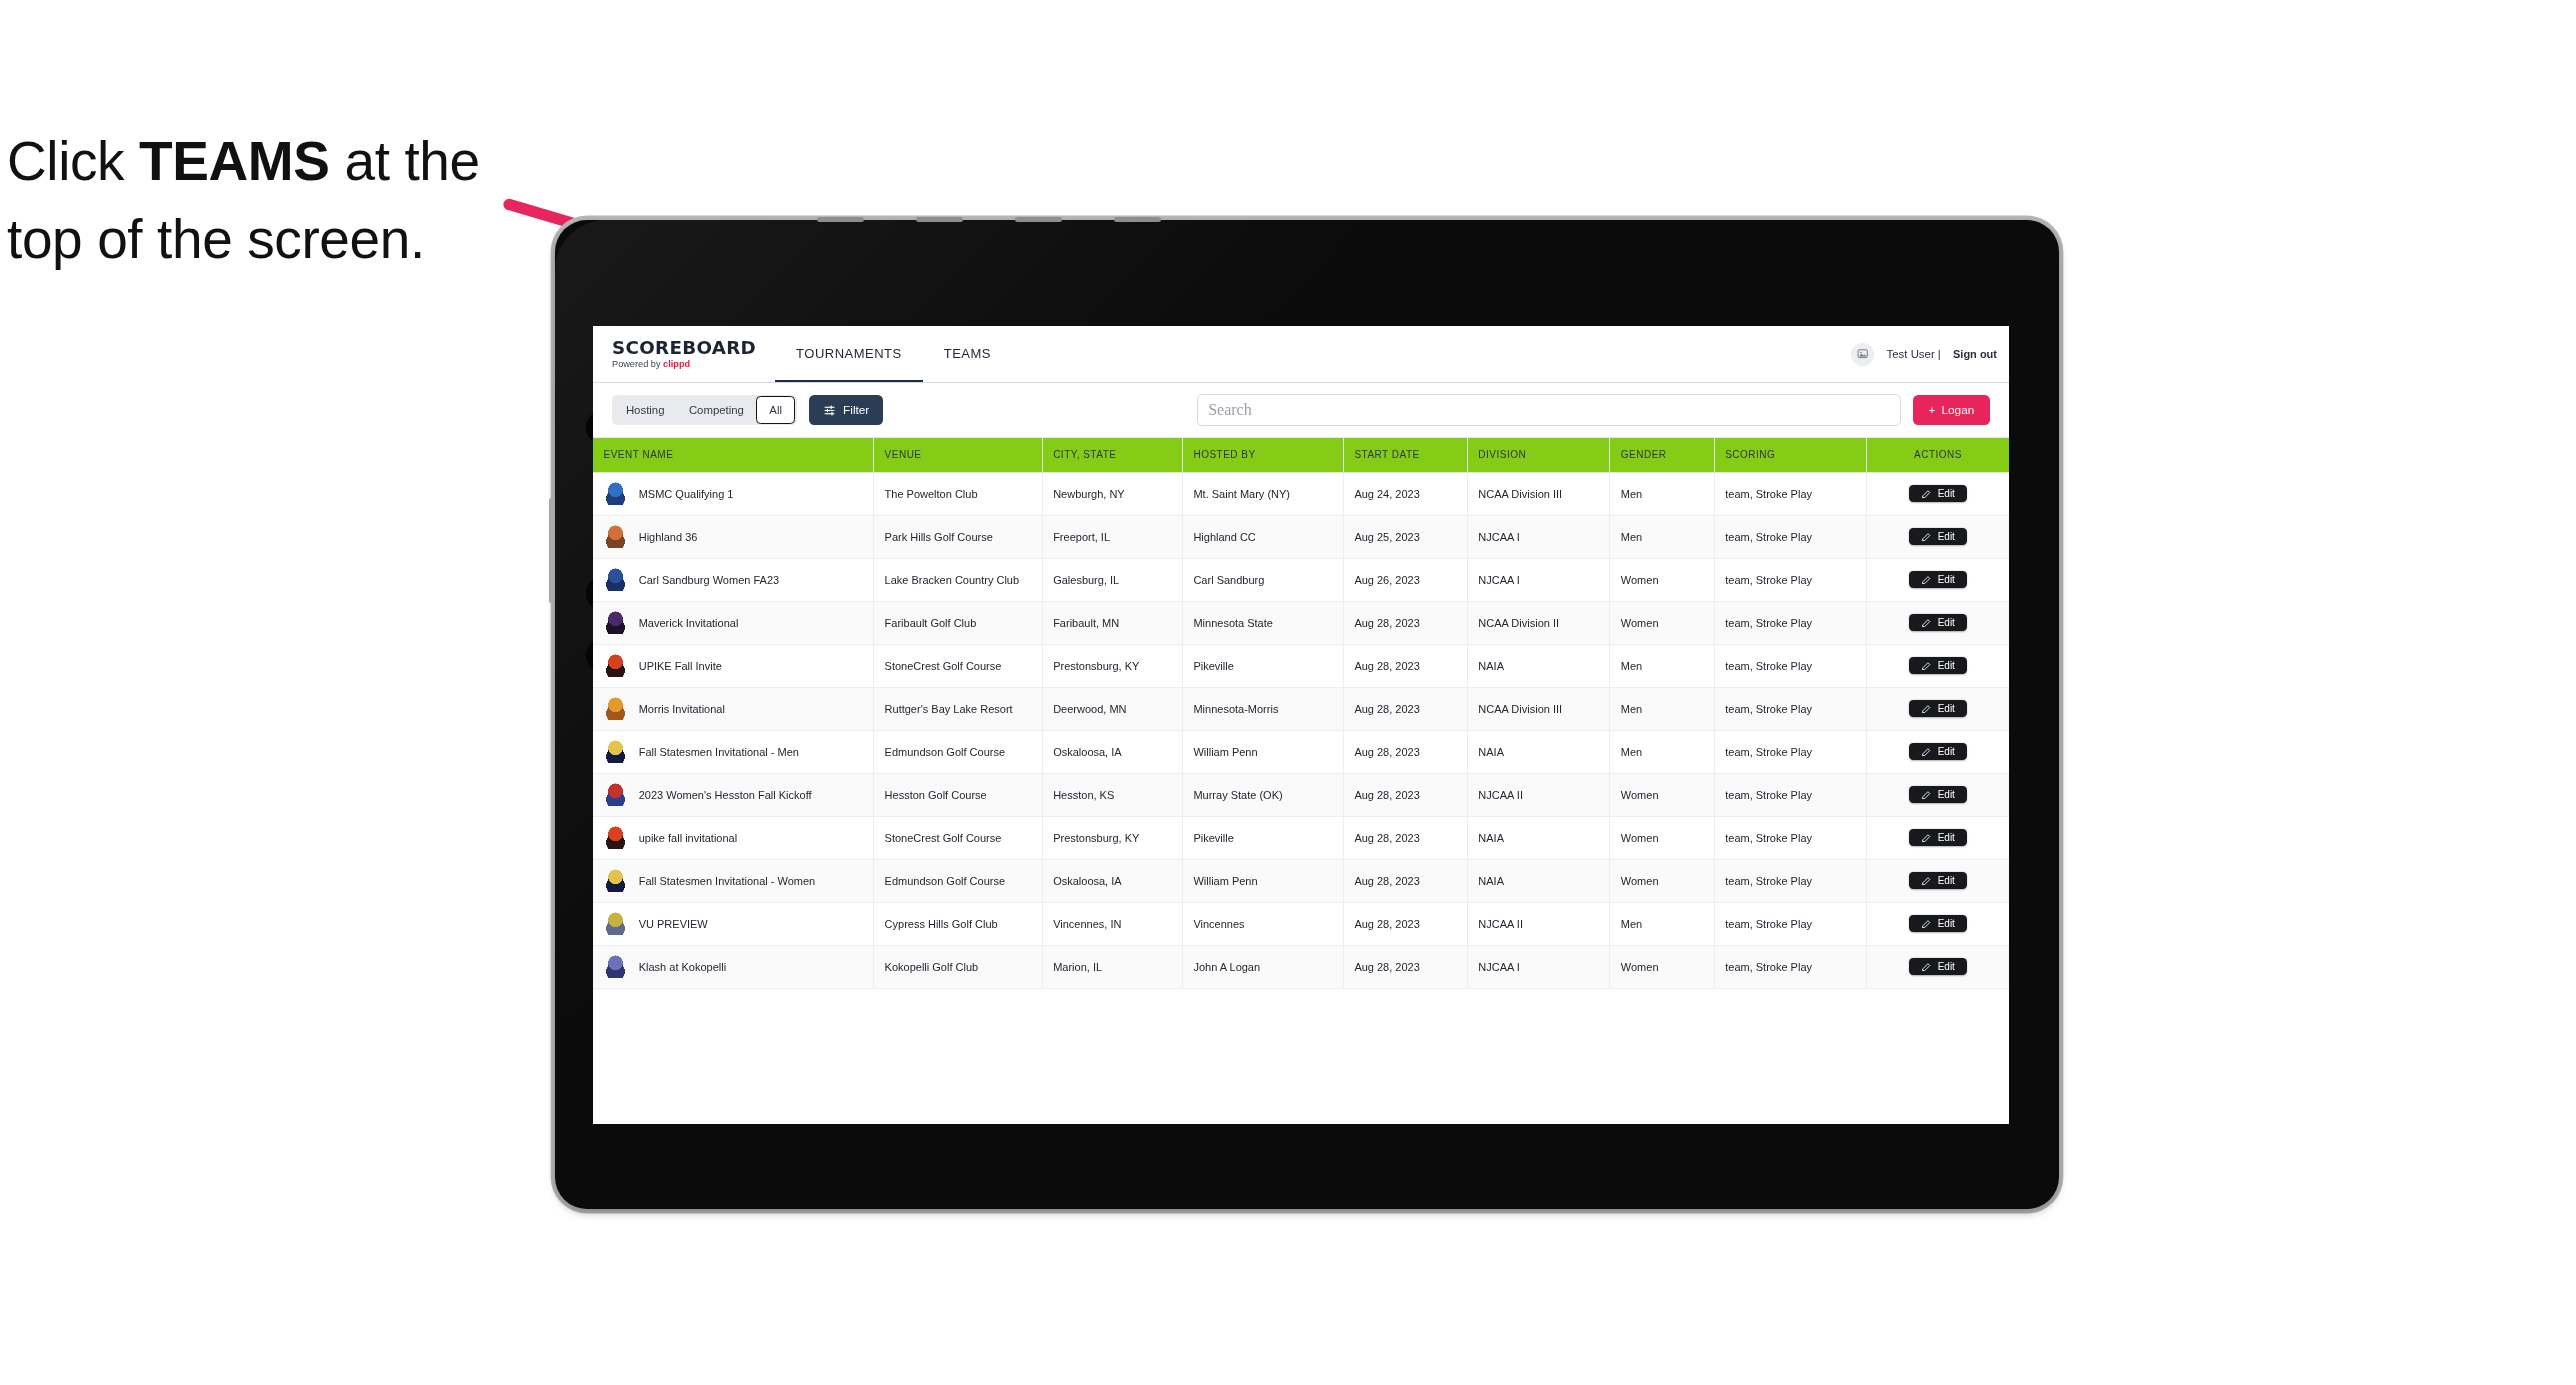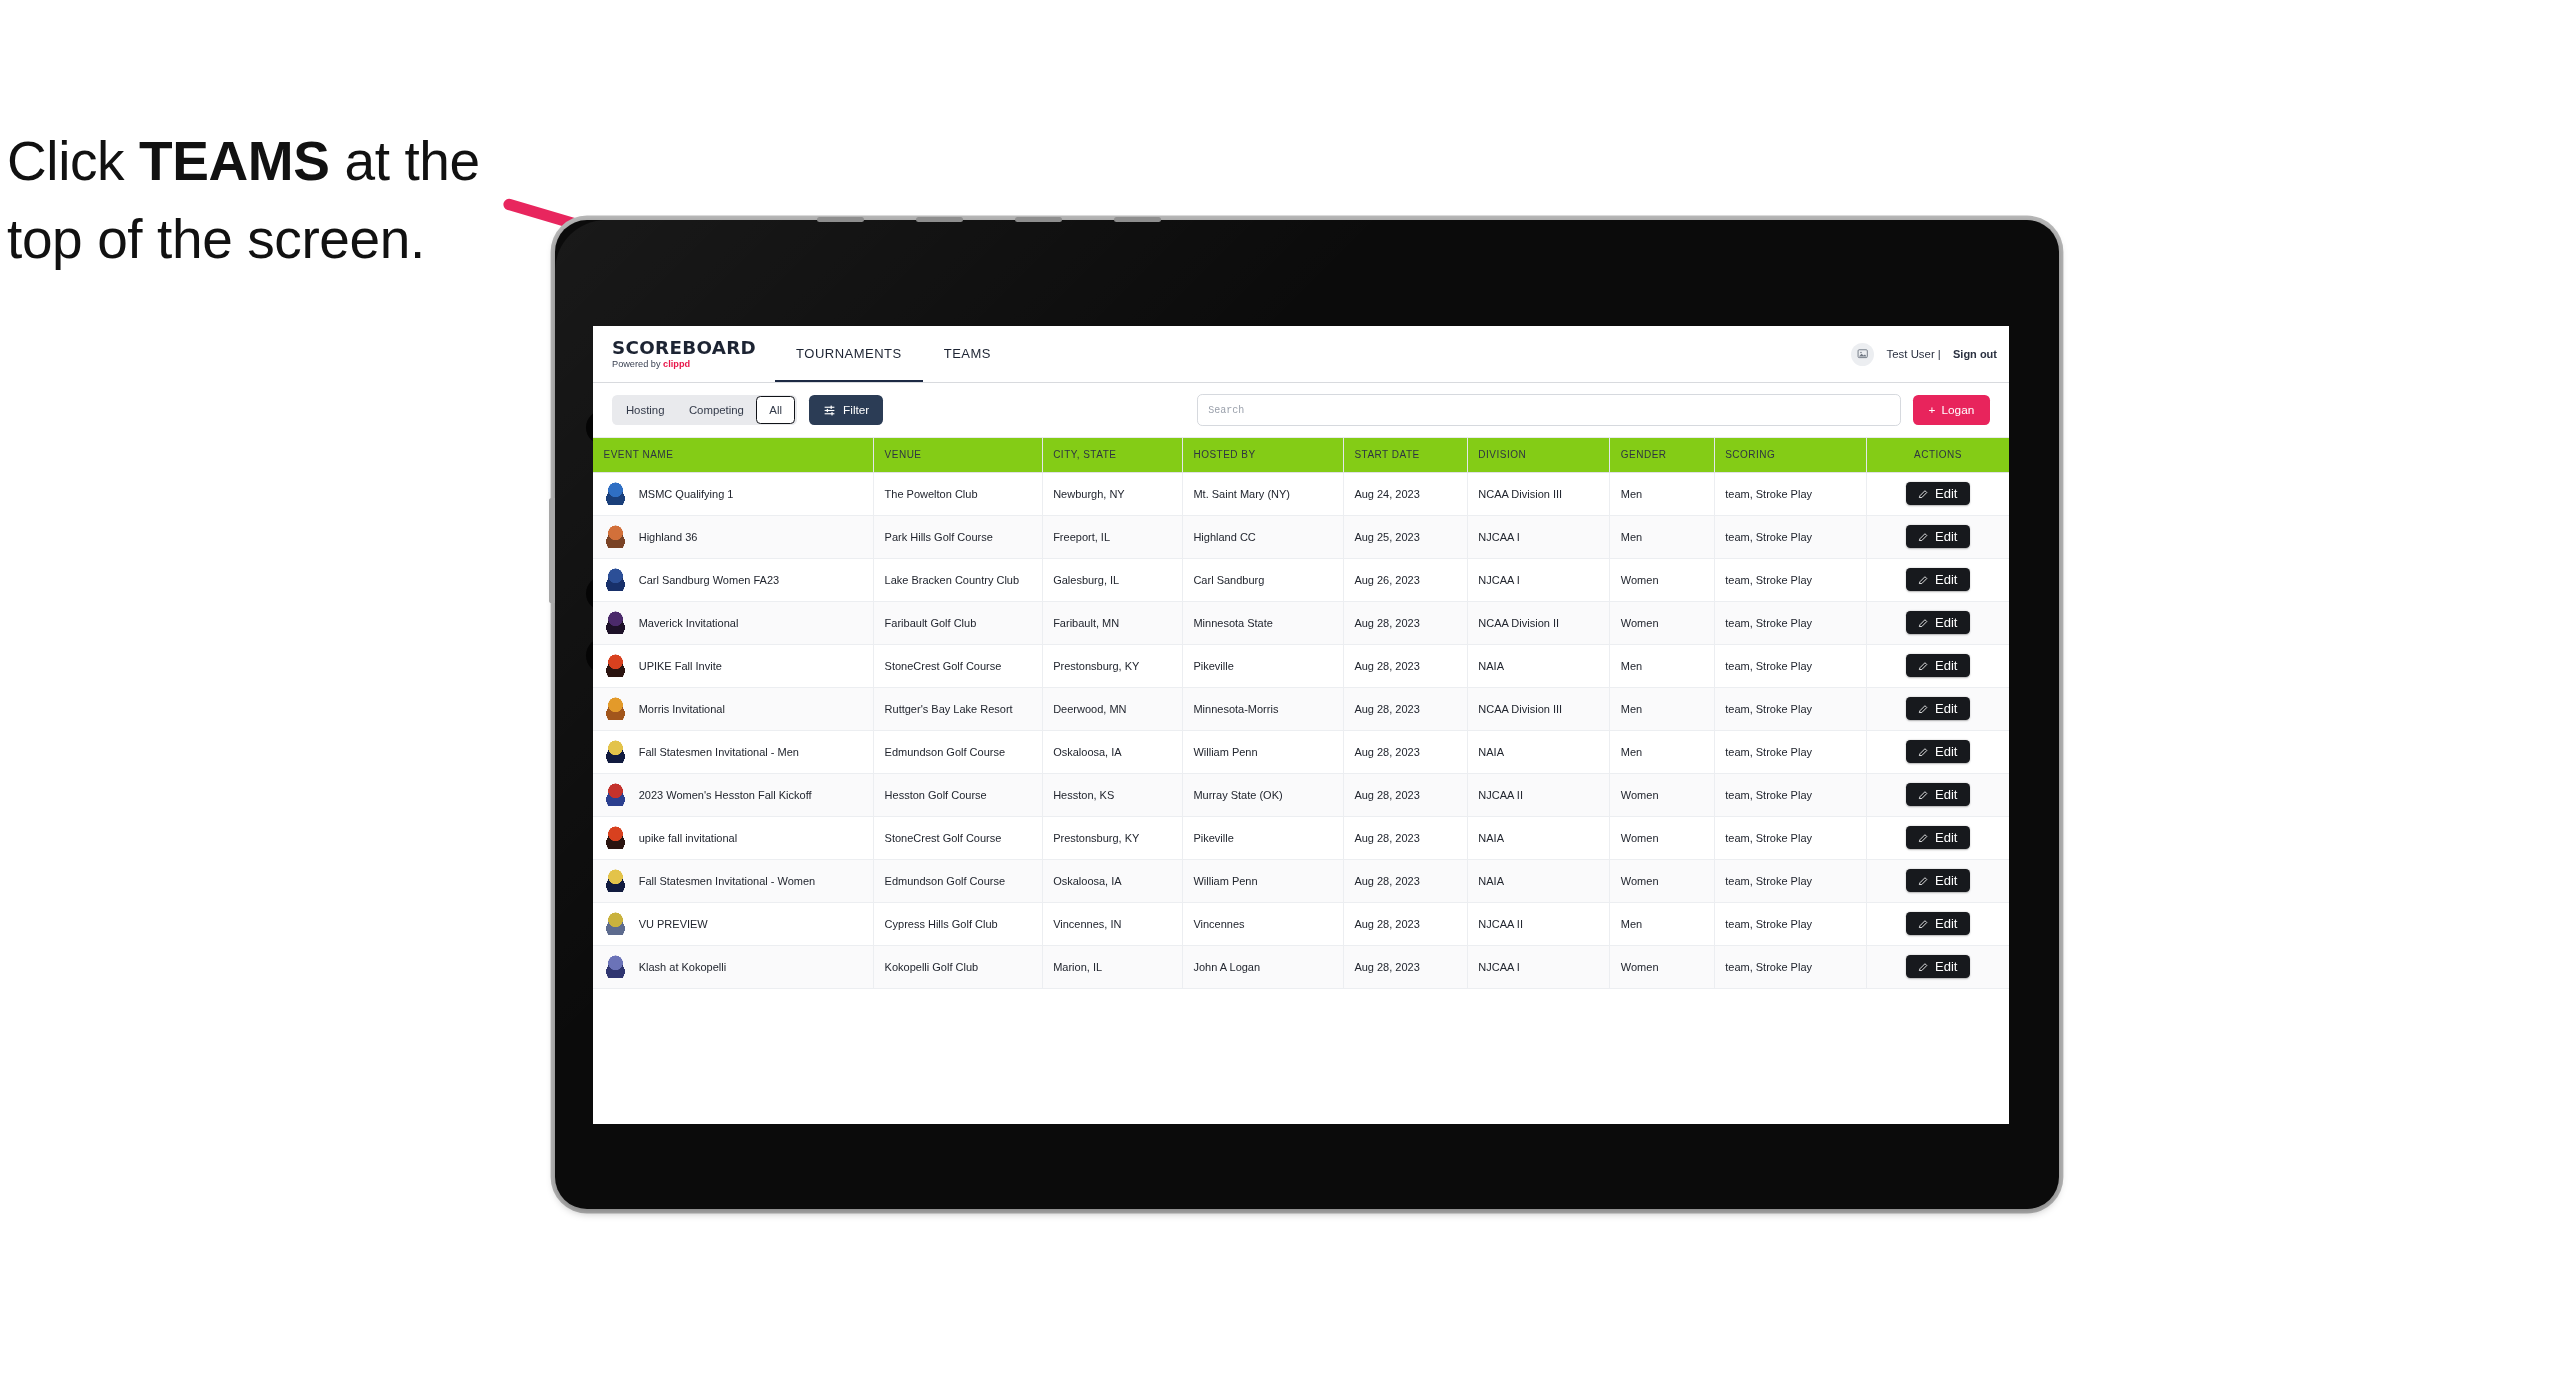--- a/index.html
+++ b/index.html
@@ -216,23 +216,23 @@
     border: none;
     cursor: pointer;
   }
   .search-wrap { margin-left: auto; display: flex; align-items: center; gap: 12.2px; }
   .search-input {
     width: 681px;
     height: 30px;
     border: 0.9px solid #d6d9de;
     border-radius: 5.2px;
     padding: 0 10.5px;
-    font-size: 10px;
+    font-size: 16px;
     color: #2a3040;
-    font-family: Liberation Mono, monospace;
+    font-family: Liberation Serif, serif;
     background: #fff;
     outline: none;
   }
   .search-input::placeholder { color: #9aa0ab; }
   .create-btn {
     display: flex; align-items: center; gap: 6.1px;
     background: #e8245c;
     color: #ffffff;
     font-size: 11.8px;
     height: 30px;
@@ -284,22 +284,22 @@
     flex: 0 0 23px;
     border-radius: 2.6px;
     background-size: contain;
     background-repeat: no-repeat;
     background-position: center;
   }
   .edit-btn {
     display: inline-flex; align-items: center; gap: 6.1px;
     background: #17191d;
     color: #ffffff;
-    font-size: 13px;
-    height: 23px;
+    font-size: 10px;
+    height: 17px;
     padding: 0 12.2px;
     border-radius: 4.4px;
     border: none;
     cursor: pointer;
     box-shadow: 0 0.9px 1.7px rgba(0,0,0,0.3);
   }
 
   
   col.c-name   { width: 258px; }
   col.c-venue  { width: 155px; }

